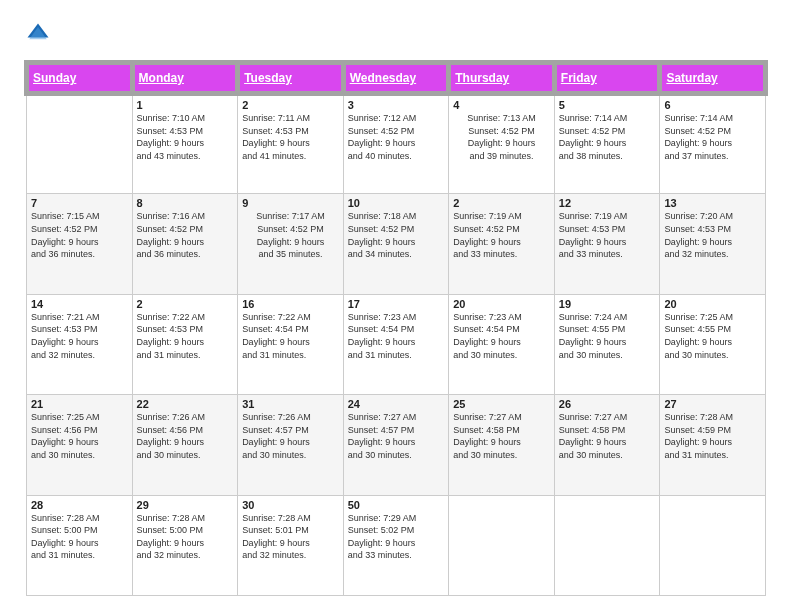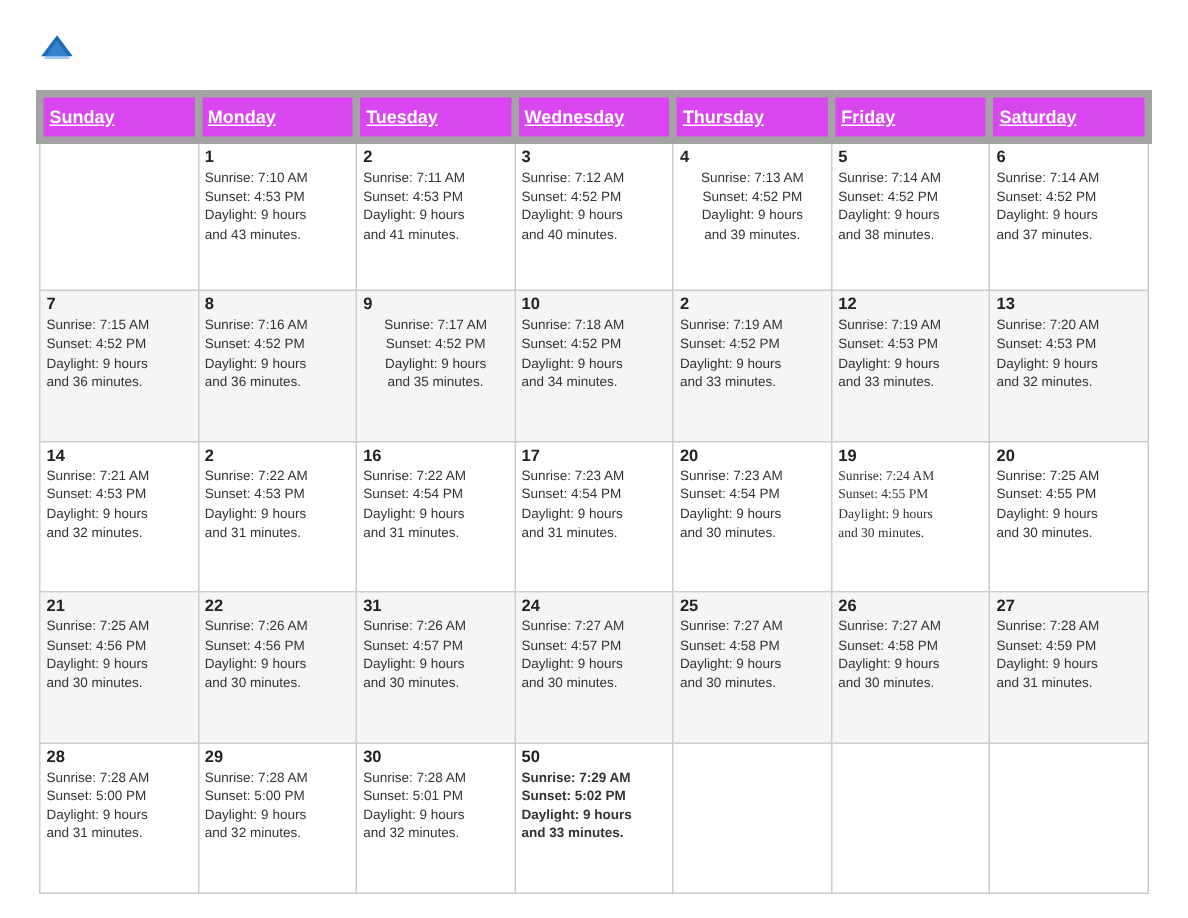--- a/index.html
+++ b/index.html
@@ -266,21 +266,21 @@
           </td>
           <td>
             <span class="day-num">20</span>
             <div class="day-info" style="white-space: pre-line;">Sunrise: 7:23 AM
 Sunset: 4:54 PM
 Daylight: 9 hours
 and 30 minutes.</div>
           </td>
           <td>
             <span class="day-num">19</span>
-            <div class="day-info" style="white-space: pre-line; font-family: Liberation Serif, serif;">Sunrise: 7:24 AM
+            <div class="day-info" style="white-space: pre-line;">Sunrise: 7:24 AM
 Sunset: 4:55 PM
 Daylight: 9 hours
 and 30 minutes.</div>
           </td>
           <td>
             <span class="day-num">20</span>
             <div class="day-info" style="white-space: pre-line;">Sunrise: 7:25 AM
 Sunset: 4:55 PM
 Daylight: 9 hours
 and 30 minutes.</div>
@@ -354,21 +354,21 @@
           </td>
           <td>
             <span class="day-num">30</span>
             <div class="day-info" style="white-space: pre-line;">Sunrise: 7:28 AM
 Sunset: 5:01 PM
 Daylight: 9 hours
 and 32 minutes.</div>
           </td>
           <td>
             <span class="day-num">50</span>
-            <div class="day-info" style="white-space: pre-line; font-weight: bold;">Sunrise: 7:29 AM
+            <div class="day-info" style="white-space: pre-line;">Sunrise: 7:29 AM
 Sunset: 5:02 PM
 Daylight: 9 hours
 and 33 minutes.</div>
           </td>
           <td class="empty"></td>
           <td class="empty"></td>
           <td class="empty"></td>
         </tr>
       </tbody>
   </table>

